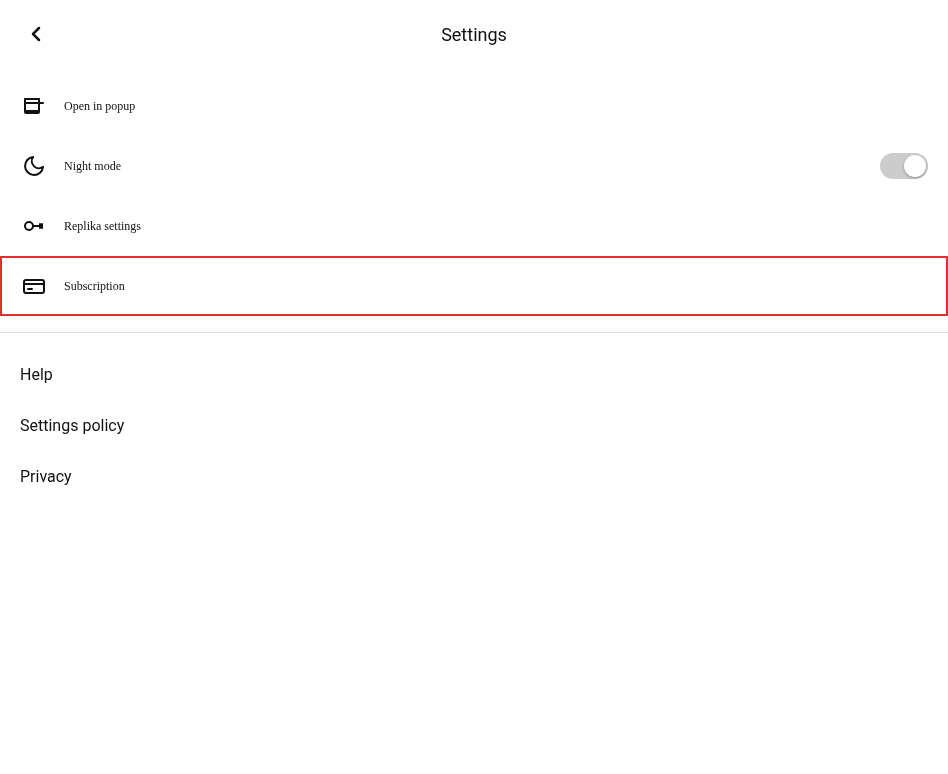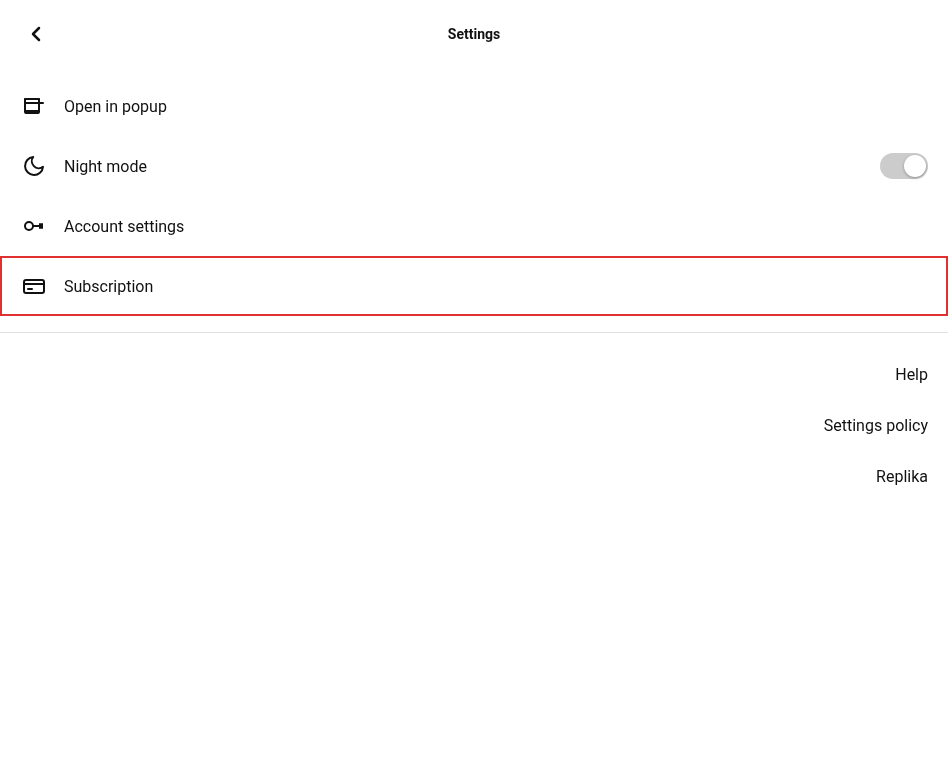--- a/index.html
+++ b/index.html
@@ -21,22 +21,22 @@
       align-items: center;
       padding: 18px 20px;
       position: relative;
       border-bottom: none;
     }
 
     .header-title {
       position: absolute;
       left: 50%;
       transform: translateX(-50%);
-      font-size: 14px;
-      font-weight: 700;
+      font-size: 18px;
+      font-weight: 400;
     }
 
     .back-button {
       background: none;
       border: none;
       cursor: pointer;
       padding: 4px;
       display: flex;
       align-items: center;
       font-size: 20px;
@@ -68,22 +68,23 @@
       justify-content: center;
       flex-shrink: 0;
     }
 
     .menu-icon svg {
       width: 24px;
       height: 24px;
     }
 
     .menu-label {
-      font-size: 16px;
+      font-size: 12px;
       font-weight: 400;
+      font-family: Liberation Serif, serif;
     }
 
     .toggle-container {
       position: absolute;
       right: 20px;
       top: 50%;
       transform: translateY(-50%);
     }
 
     .toggle {
@@ -116,21 +117,20 @@
     .link-section {
       padding: 8px 0;
     }
 
     .link-item {
       display: flex;
       align-items: center;
       padding: 16px 20px;
       cursor: pointer;
       font-size: 16px;
-      justify-content: flex-end;
     }
   </style>
 </head>
 <body>
 
 <div class="header">
   <button class="back-button">
     <svg width="24" height="24" viewBox="0 0 24 24" fill="none" stroke="#111" stroke-width="2.5" stroke-linecap="round" stroke-linejoin="round">
       <polyline points="15 18 9 12 15 6"></polyline>
     </svg>
@@ -169,21 +169,21 @@
 
   <div class="menu-item">
     <span class="menu-icon">
       <svg viewBox="0 0 24 24" fill="none" stroke="#111" stroke-width="2" stroke-linecap="round" stroke-linejoin="round">
         <circle cx="7" cy="12" r="4"></circle>
         <line x1="11" y1="12" x2="20" y2="12"></line>
         <line x1="18" y1="10" x2="18" y2="14"></line>
         <line x1="20" y1="10" x2="20" y2="14"></line>
       </svg>
     </span>
-    <span class="menu-label">Account settings</span>
+    <span class="menu-label">Replika settings</span>
   </div>
 
   <div class="menu-item highlighted">
     <span class="menu-icon">
       <svg viewBox="0 0 24 24" fill="none" stroke="#111" stroke-width="2" stroke-linecap="round" stroke-linejoin="round">
         <rect x="2" y="6" width="20" height="13" rx="2" ry="2"></rect>
         <line x1="2" y1="10" x2="22" y2="10"></line>
         <line x1="6" y1="15" x2="10" y2="15"></line>
       </svg>
     </span>
@@ -201,16 +201,16 @@
     <span>Help</span>
   </div>
 
 
   <div class="link-item">
     <span>Settings policy</span>
   </div>
 
 
   <div class="link-item">
-    <span>Replika</span>
+    <span>Privacy</span>
   </div>
 
 </div>
 
 </body></html>

